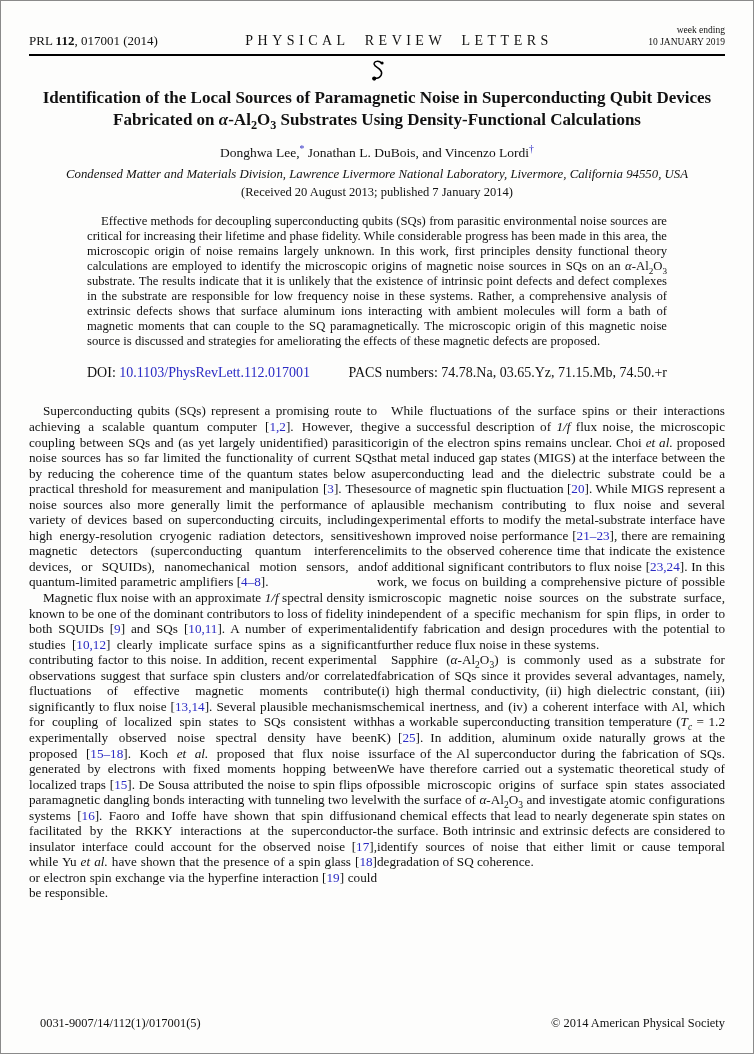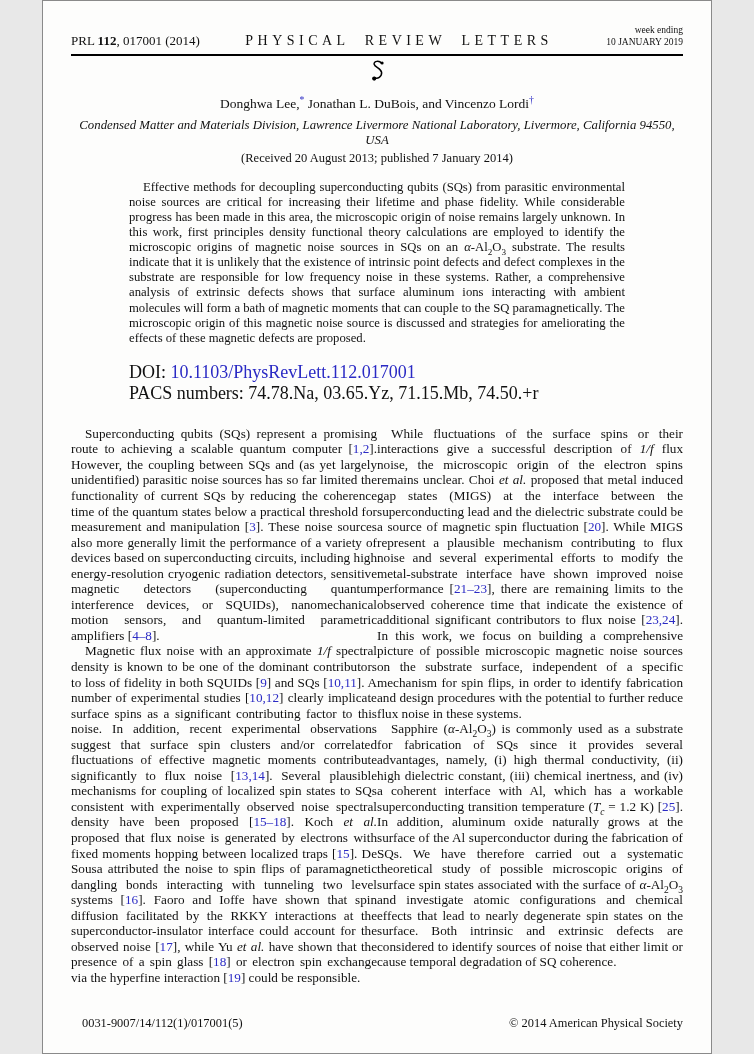--- a/index.html
+++ b/index.html
@@ -1,18 +1,18 @@
 <!DOCTYPE html>
 <html><head>
 <meta charset="utf-8">
 <style>
   html,body{margin:0;padding:0;background:#e8e8e8;}
   .page{
     position:relative;
-    width:670px;height:1054px;
+    width:754px;height:1054px;
     margin:0 auto;
     background:#fdfdfc;
     border:1px solid #8a8a8a;
     box-sizing:border-box;
     padding:0 28px;
     font-family:"Liberation Serif","DejaVu Serif",serif;
     color:#111;
     overflow:hidden;
   }
   
@@ -23,21 +23,21 @@
   .hdr-rule{border:none;border-top:2.2px solid #000;margin:5px 0 0 0;}
   
   .ornament{display:flex;justify-content:center;margin:4px 0 2px 0;}
   
   .title{font-size:17px;font-weight:bold;text-align:center;line-height:1.32;max-width:676px;margin:4px auto 0 auto;}
   .authors{font-size:13.5px;text-align:center;margin-top:13px;}
   .affil{font-size:12.8px;font-style:italic;text-align:center;margin-top:6px;}
   .received{font-size:12.5px;text-align:center;margin-top:3px;}
   
   .abstract{font-size:12.7px;line-height:15.1px;text-align:justify;padding:0 58px;margin-top:14px;text-indent:14px;}
-  .doi-row{display:flex;justify-content:space-between;padding:0 58px;margin-top:16px;font-size:18px;flex-direction:column;}
+  .doi-row{display:flex;justify-content:space-between;padding:0 58px;margin-top:16px;font-size:14px;}
   
   .cols{display:flex;margin-top:22px;}
   .col{flex:1 1 0;font-size:13.2px;line-height:15.55px;text-align:justify;}
   .col p{margin:0;text-indent:14px;}
   
   .footer{position:absolute;left:39px;right:28px;bottom:22px;display:flex;align-items:baseline;font-size:12.4px;}
   .footer .f-left{flex:1;text-align:left;}
   .footer .f-center{flex:1;text-align:center;}
   .footer .f-right{flex:1;text-align:right;}
   
@@ -60,20 +60,21 @@
   <hr class="hdr-rule">
 
   <div class="ornament">
     <svg width="15" height="23" viewBox="0 0 15 23" aria-hidden="true">
       <path d="M11.5 3.2 C 9.5 0.4, 3.6 0.8, 4.1 4.2 C 4.6 7.4, 11.2 8.2, 11.6 12.4 C 12.0 16.6, 7.4 19.6, 4.4 17.6" fill="none" stroke="#000" stroke-width="1.5" stroke-linecap="round"></path>
       <circle cx="12.1" cy="2.9" r="1.5" fill="#000"></circle>
       <circle cx="4.2" cy="18.6" r="2.1" fill="#000"></circle>
     </svg>
   </div>
 
+  <div class="title">Identification of the Local Sources of Paramagnetic Noise in Superconducting Qubit Devices Fabricated on <i>α</i>-Al<sub>2</sub>O<sub>3</sub> Substrates Using Density-Functional Calculations</div>
 
   <div class="authors">Donghwa Lee,<sup><span class="blue" style="color:#2a2ac4">*</span></sup> Jonathan L. DuBois, and Vincenzo Lordi<sup><span class="blue" style="color:#2a2ac4">†</span></sup></div>
   <div class="affil">Condensed Matter and Materials Division, Lawrence Livermore National Laboratory, Livermore, California 94550, USA</div>
   <div class="received">(Received 20 August 2013; published 7 January 2014)</div>
 
   <div class="abstract">Effective methods for decoupling superconducting qubits (SQs) from parasitic environmental noise sources are critical for increasing their lifetime and phase fidelity. While considerable progress has been made in this area, the microscopic origin of noise remains largely unknown. In this work, first principles density functional theory calculations are employed to identify the microscopic origins of magnetic noise sources in SQs on an <i>α</i>-Al<sub>2</sub>O<sub>3</sub> substrate. The results indicate that it is unlikely that the existence of intrinsic point defects and defect complexes in the substrate are responsible for low frequency noise in these systems. Rather, a comprehensive analysis of extrinsic defects shows that surface aluminum ions interacting with ambient molecules will form a bath of magnetic moments that can couple to the SQ paramagnetically. The microscopic origin of this magnetic noise source is discussed and strategies for ameliorating the effects of these magnetic defects are proposed.</div>
 
   <div class="doi-row">
     <span><span>DOI: </span><span><span class="blue" style="color:#2a2ac4">10.1103/PhysRevLett.112.017001</span></span></span>
     <span>PACS numbers: 74.78.Na, 03.65.Yz, 71.15.Mb, 74.50.+r</span>

